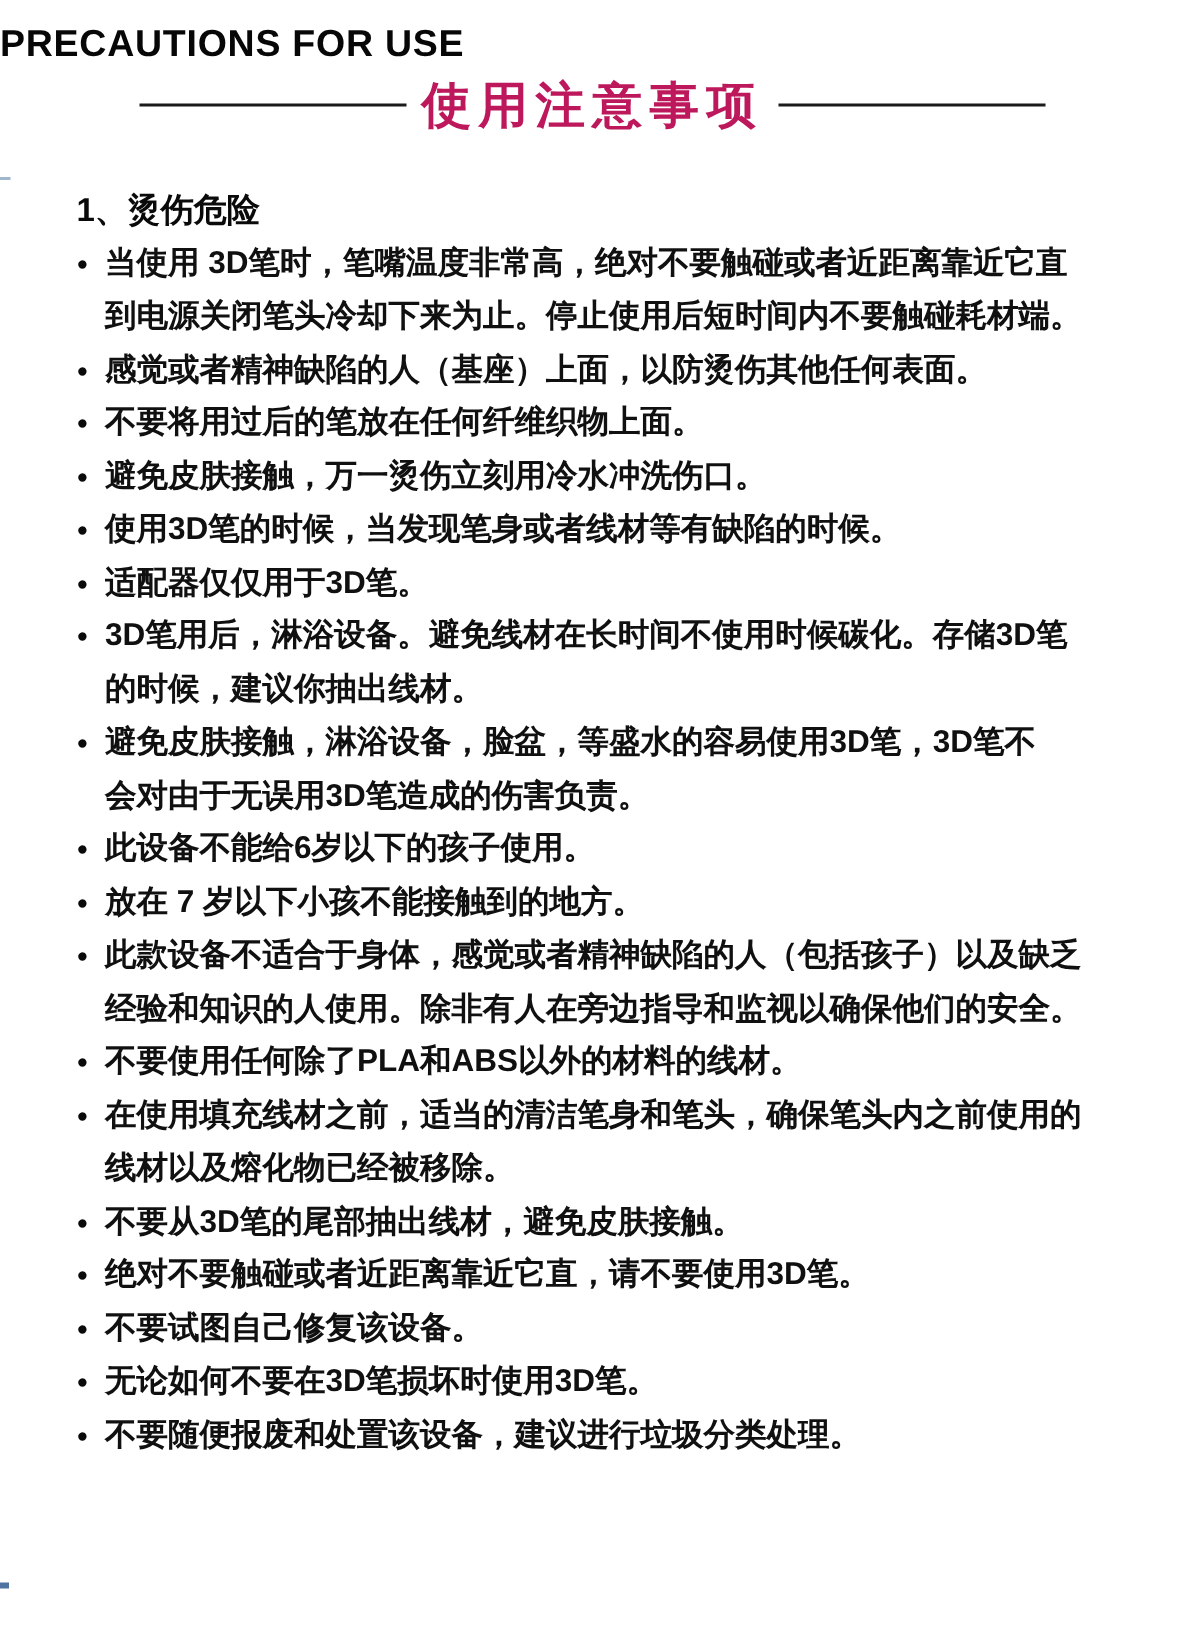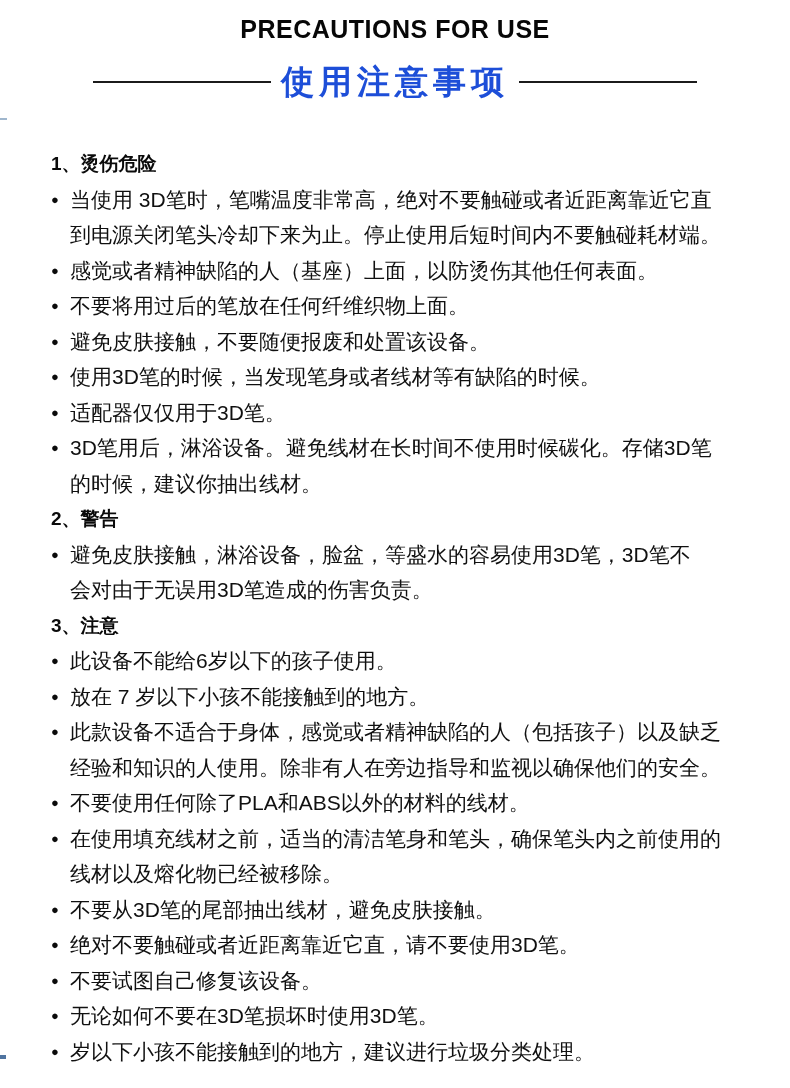--- a/index.html
+++ b/index.html
@@ -7,57 +7,57 @@
     position: relative;
     width: 790px;
     height: 1088px;
     background: #ffffff;
     overflow: hidden;
     font-family: "Liberation Sans", "DejaVu Sans", sans-serif;
     color: #0e0e0e;
   }
   .title-en {
     margin: 14px 0 0 0;
-    text-align: center;
+    text-align: left;
     font-size: 25px;
     line-height: 30px;
     font-weight: 700;
     letter-spacing: 0.5px;
     color: #070707;
   }
   .title-zh-row {
     margin-top: 7px;
     display: flex;
     align-items: center;
     justify-content: center;
   }
   .title-rule {
     width: 178px;
     height: 2px;
     background: #1b1b1b;
   }
   .title-zh {
-    margin: 12px 10px;
+    margin: 0 10px;
     font-size: 33px;
     line-height: 38px;
     font-weight: 700;
     letter-spacing: 5px;
-    color: #1d4ed8;
+    color: #be185d;
     white-space: nowrap;
   }
   .content {
     margin: 33px 0 0 51px;
     width: 692px;
     font-size: 21px;
     line-height: 35.5px;
     color: #101010;
   }
   .sec-heading {
     margin: 0;
-    font-size: 19px;
+    font-size: 22px;
     line-height: 35.5px;
     font-weight: 700;
     color: #0a0a0a;
   }
   .bullets {
     list-style: none;
     margin: 0;
     padding: 0;
   }
   .bullet {
@@ -67,20 +67,21 @@
   .dot {
     flex: 0 0 19px;
     width: 19px;
     font-size: 13px;
     line-height: 35.5px;
     color: #0a0a0a;
   }
   .bullet-text {
     flex: 1 1 auto;
     white-space: pre-wrap;
+    font-weight: bold;
   }
   .artifact { position: absolute; left: 0; }
   .artifact-top { top: 118px; width: 7px; height: 2px; background: #9fb6cd; }
   .artifact-bottom { top: 1055px; width: 6px; height: 4px; background: #4f74a0; }
 </style>
 </head>
 <body>
 
 <div class="page">
   <div class="artifact artifact-top"></div>
@@ -110,21 +111,21 @@
     <span class="bullet-text">感觉或者精神缺陷的人（基座）上面，以防烫伤其他任何表面。</span>
   </li>
 
   <li class="bullet">
     <span class="dot">●</span>
     <span class="bullet-text">不要将用过后的笔放在任何纤维织物上面。</span>
   </li>
 
   <li class="bullet">
     <span class="dot">●</span>
-    <span class="bullet-text">避免皮肤接触，不要随便报废和处置该设备。</span>
+    <span class="bullet-text">避免皮肤接触，万一烫伤立刻用冷水冲洗伤口。</span>
   </li>
 
   <li class="bullet">
     <span class="dot">●</span>
     <span class="bullet-text">使用3D笔的时候，当发现笔身或者线材等有缺陷的时候。</span>
   </li>
 
   <li class="bullet">
     <span class="dot">●</span>
     <span class="bullet-text">适配器仅仅用于3D笔。</span>
@@ -132,32 +133,30 @@
 
   <li class="bullet">
     <span class="dot">●</span>
     <span class="bullet-text">3D笔用后，淋浴设备。避免线材在长时间不使用时候碳化。存储3D笔
 的时候，建议你抽出线材。</span>
   </li>
 </ul>
   </section>
 
   <section class="section">
-    <h3 class="sec-heading">2、警告</h3>
     <ul class="bullets">
   <li class="bullet">
     <span class="dot">●</span>
     <span class="bullet-text">避免皮肤接触，淋浴设备，脸盆，等盛水的容易使用3D笔，3D笔不
 会对由于无误用3D笔造成的伤害负责。</span>
   </li>
 </ul>
   </section>
 
   <section class="section">
-    <h3 class="sec-heading">3、注意</h3>
     <ul class="bullets">
   <li class="bullet">
     <span class="dot">●</span>
     <span class="bullet-text">此设备不能给6岁以下的孩子使用。</span>
   </li>
 
   <li class="bullet">
     <span class="dot">●</span>
     <span class="bullet-text">放在 7 岁以下小孩不能接触到的地方。</span>
   </li>
@@ -194,18 +193,18 @@
     <span class="bullet-text">不要试图自己修复该设备。</span>
   </li>
 
   <li class="bullet">
     <span class="dot">●</span>
     <span class="bullet-text">无论如何不要在3D笔损坏时使用3D笔。</span>
   </li>
 
   <li class="bullet">
     <span class="dot">●</span>
-    <span class="bullet-text">岁以下小孩不能接触到的地方，建议进行垃圾分类处理。</span>
+    <span class="bullet-text">不要随便报废和处置该设备，建议进行垃圾分类处理。</span>
   </li>
 </ul>
   </section>
 </main>
 </div>
 
 </body></html>

